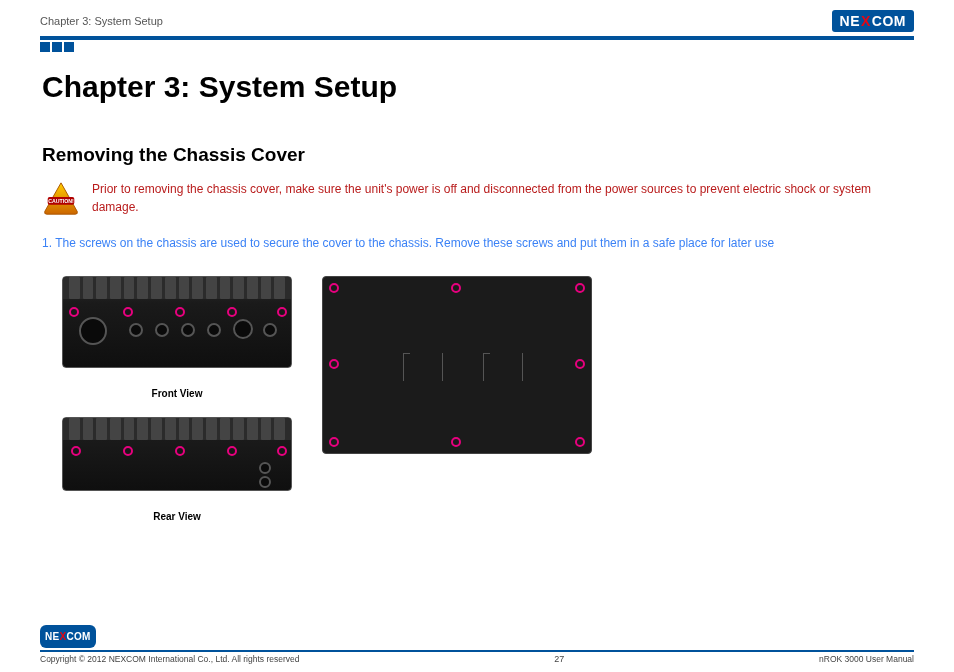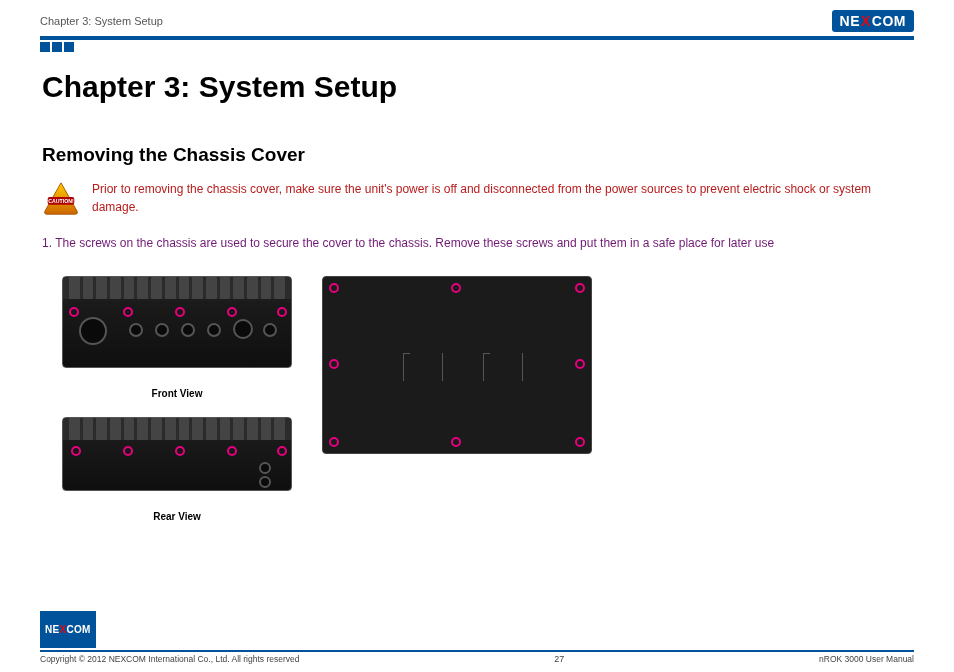--- a/index.html
+++ b/index.html
@@ -80,21 +80,21 @@
     flex-shrink: 0;
   }
   .caution-text {
     font-size: 12px;
     line-height: 1.5;
     color: #b91c1c;
   }
   .step-text {
     font-size: 12px;
     line-height: 1.5;
-    color: #701a75;
+    color: #3b82f6;
     margin-bottom: 24px;
   }
   .images-row {
     display: flex;
     gap: 30px;
     align-items: flex-start;
     padding-left: 20px;
   }
   .left-col {
     display: flex;
@@ -192,22 +192,22 @@
   .footer-logo {
     display: flex;
     align-items: center;
     gap: 6px;
   }
   .logo-small {
     background: #00529b;
     color: #fff;
     font-weight: bold;
     font-size: 10px;
-    padding: 13px 5px;
-    border-radius: 0;
+    padding: 6px 5px;
+    border-radius: 6px;
     letter-spacing: 0.3px;
   }
   .logo-small .x { color: #e30613; }
   .page-num {
     font-size: 9px;
     color: #444;
   }
   .port-circle {
     position: absolute;
     border: 2px solid #555;

